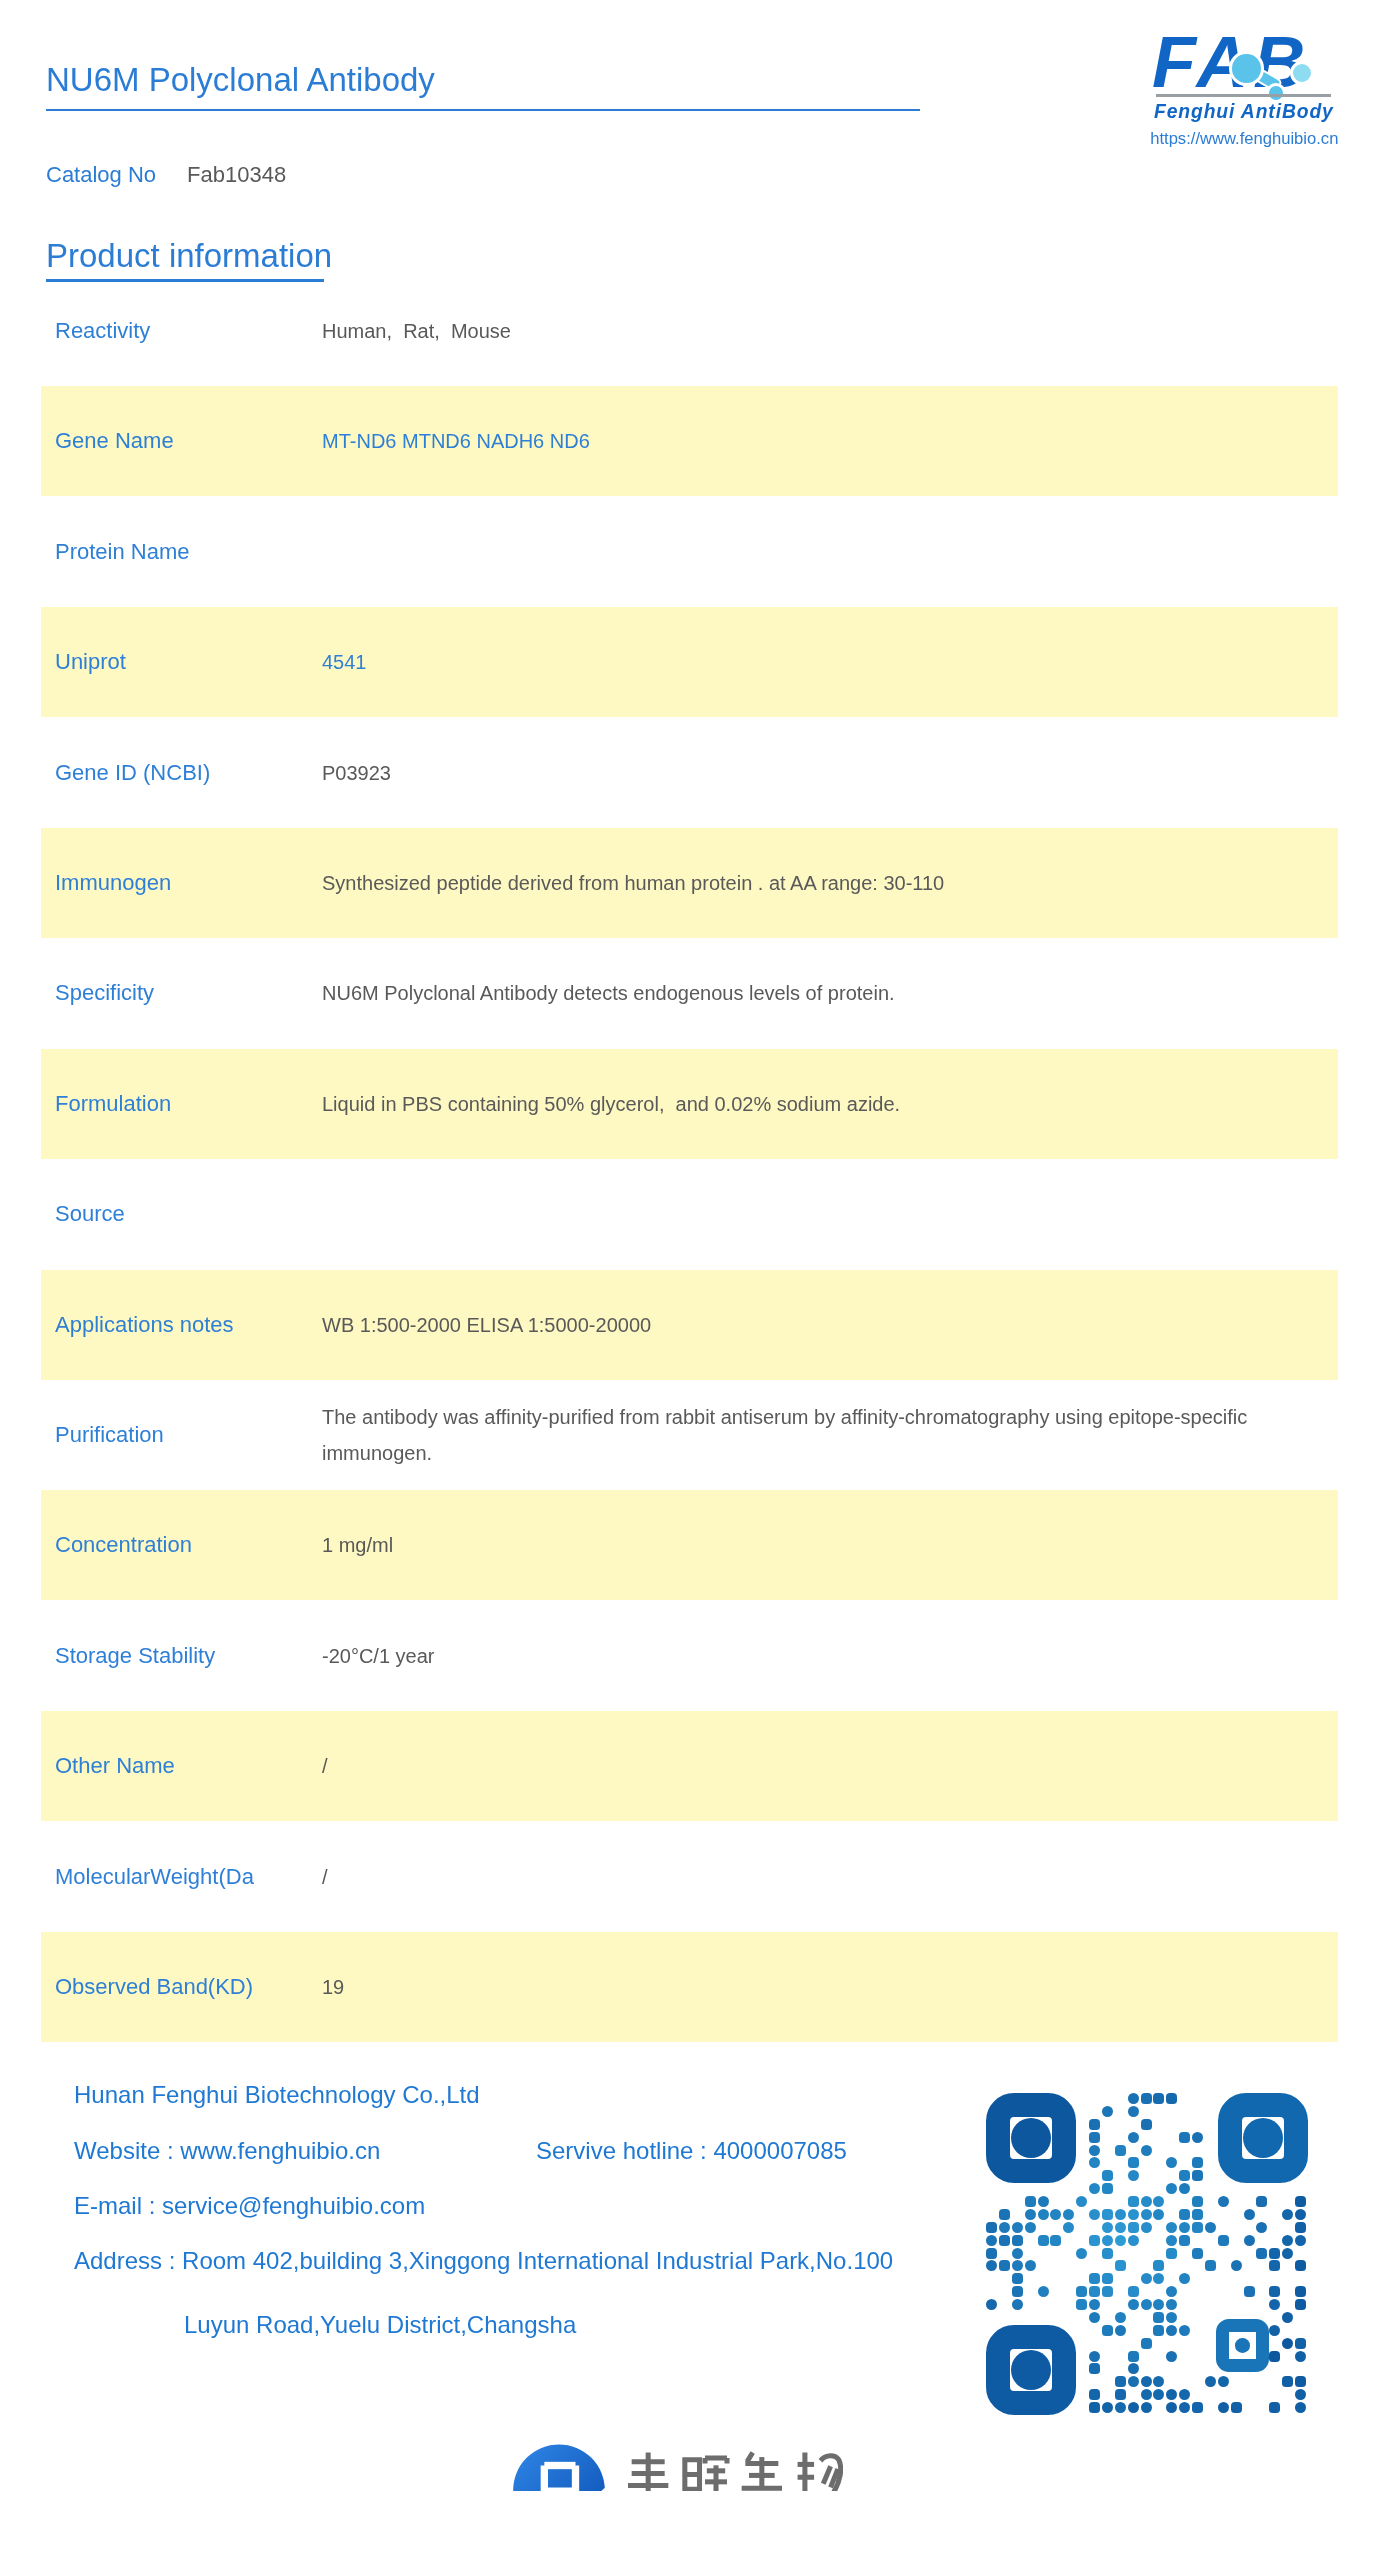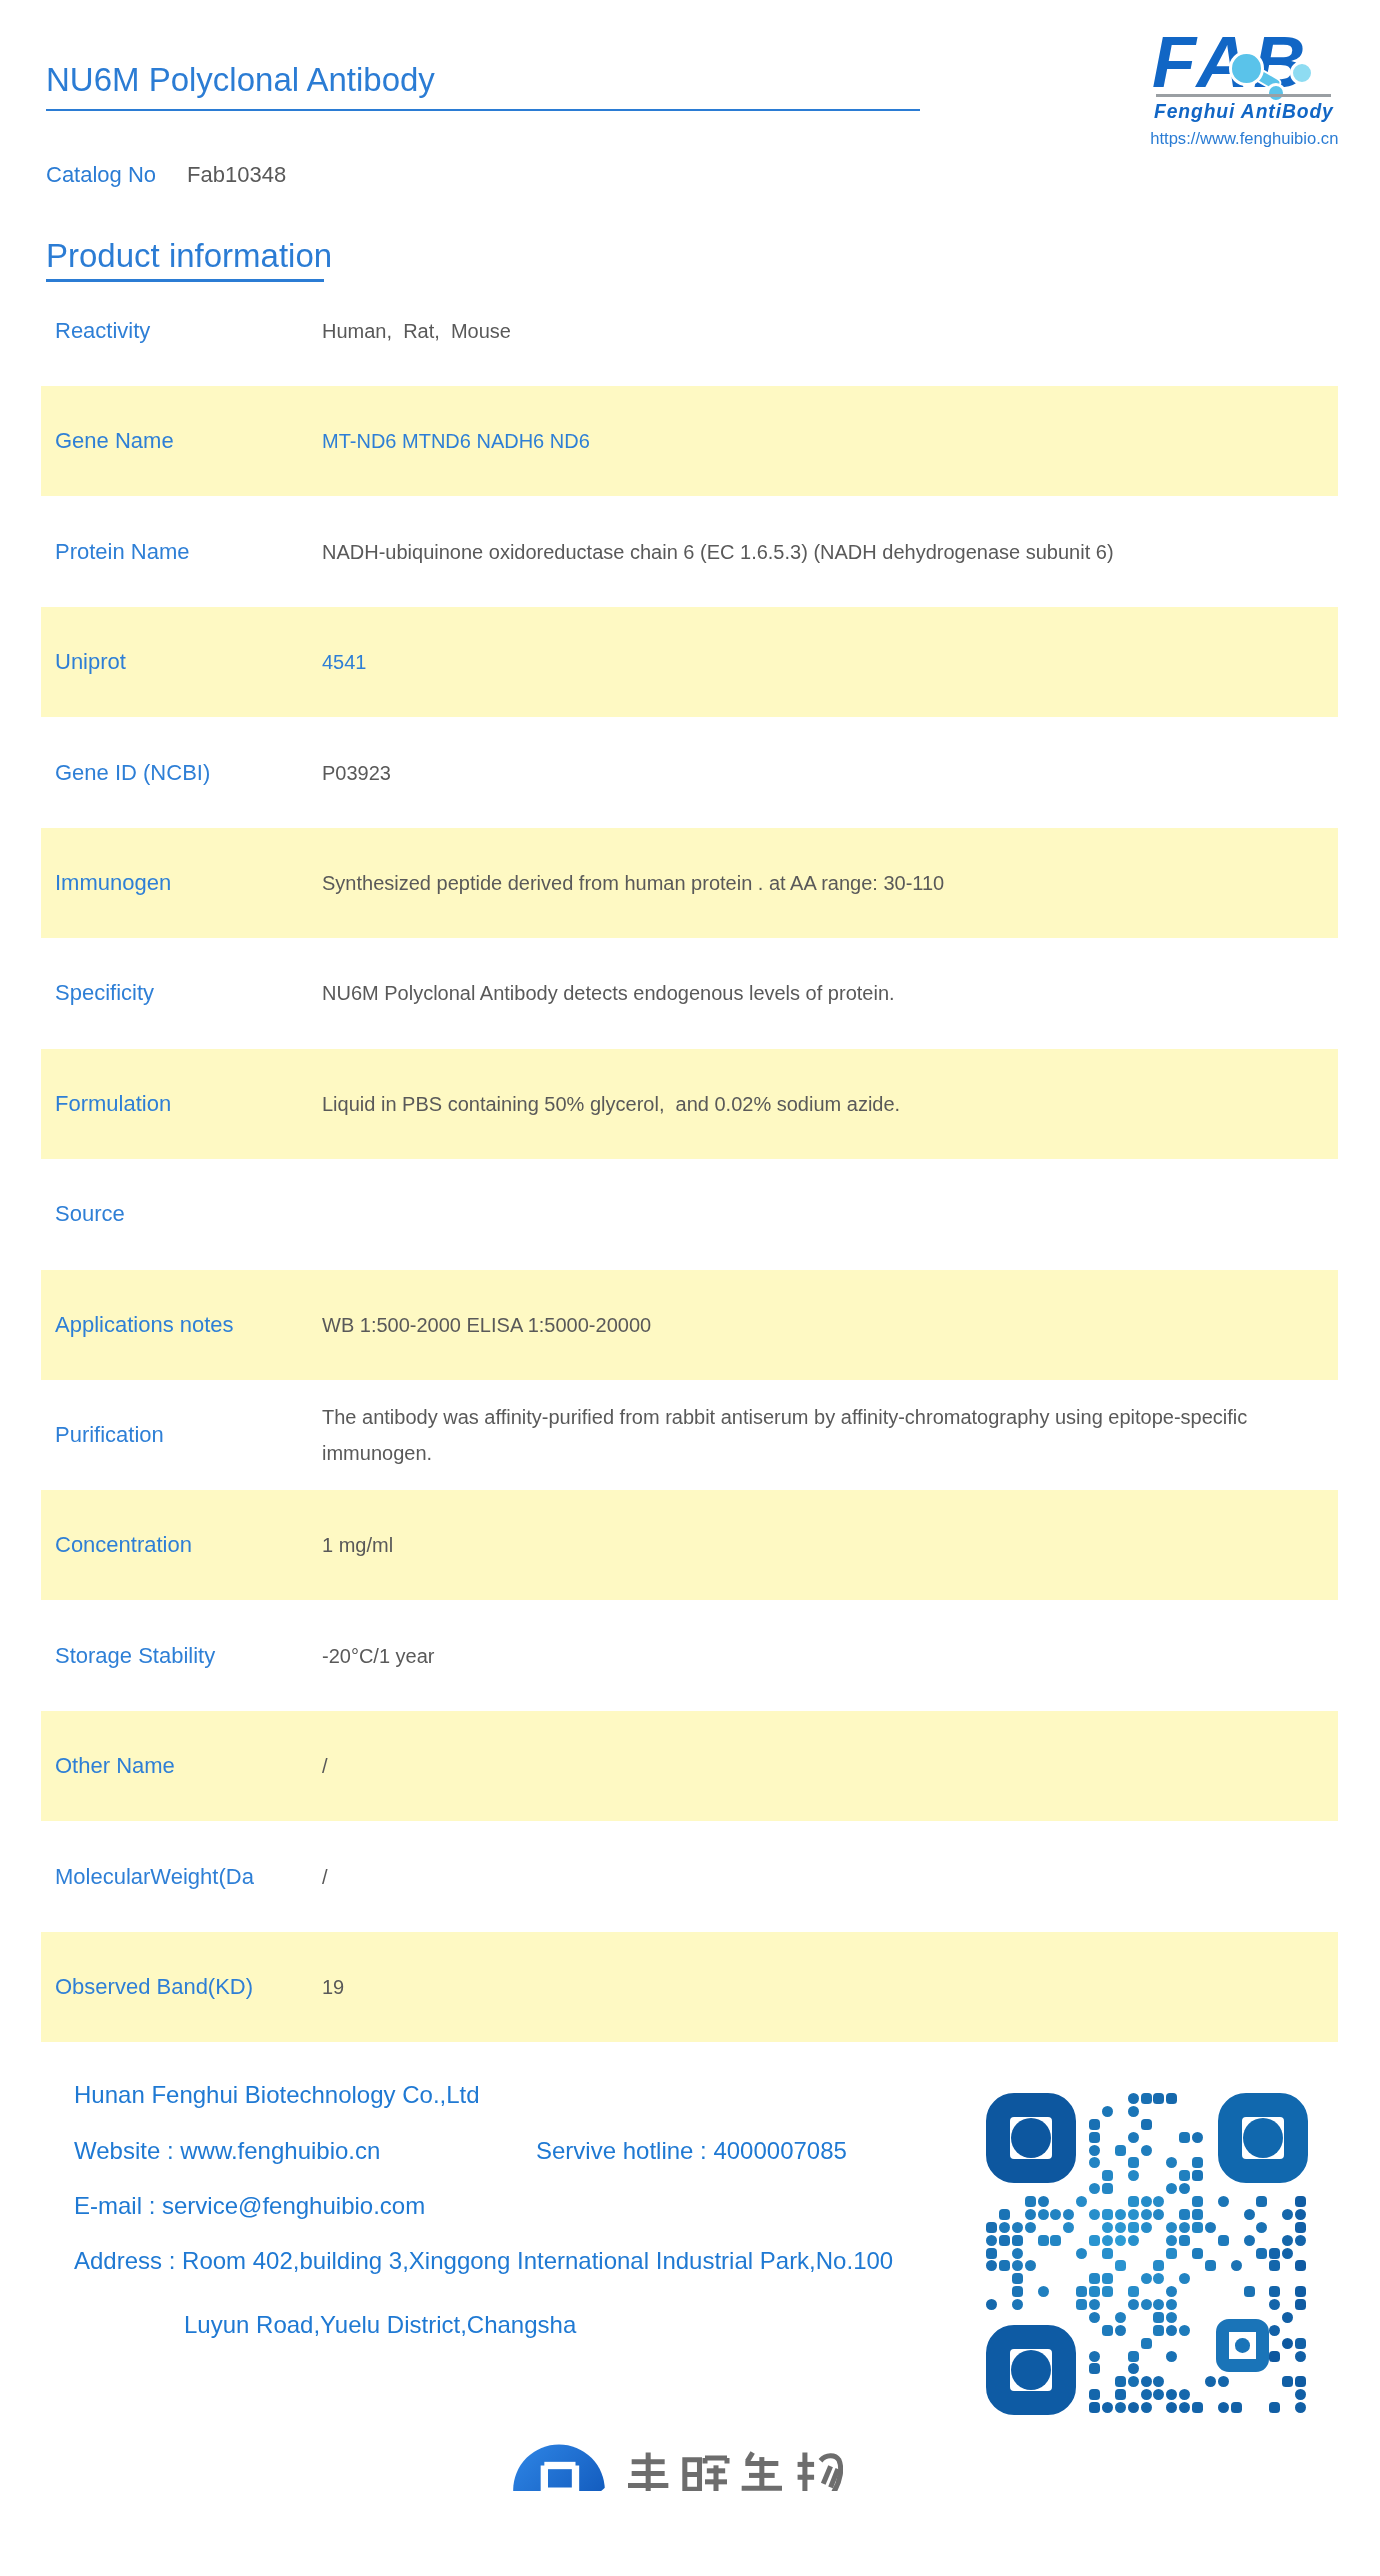--- a/index.html
+++ b/index.html
@@ -101,21 +101,20 @@
       <div class="trow" style="top: 276px;">
         <div class="lbl">Reactivity</div>
         <div class="val">Human,  Rat,  Mouse</div>
       </div>
       <div class="trow alt" style="top: 386px;">
         <div class="lbl">Gene Name</div>
         <div class="val link">MT-ND6 MTND6 NADH6 ND6</div>
       </div>
       <div class="trow" style="top: 497px;">
         <div class="lbl">Protein Name</div>
-        <div class="val">NADH-ubiquinone oxidoreductase chain 6 (EC 1.6.5.3) (NADH dehydrogenase subunit 6)</div>
       </div>
       <div class="trow alt" style="top: 607px;">
         <div class="lbl">Uniprot</div>
         <div class="val link">4541</div>
       </div>
       <div class="trow" style="top: 718px;">
         <div class="lbl">Gene ID (NCBI)</div>
         <div class="val">P03923</div>
       </div>
       <div class="trow alt" style="top: 828px;">

